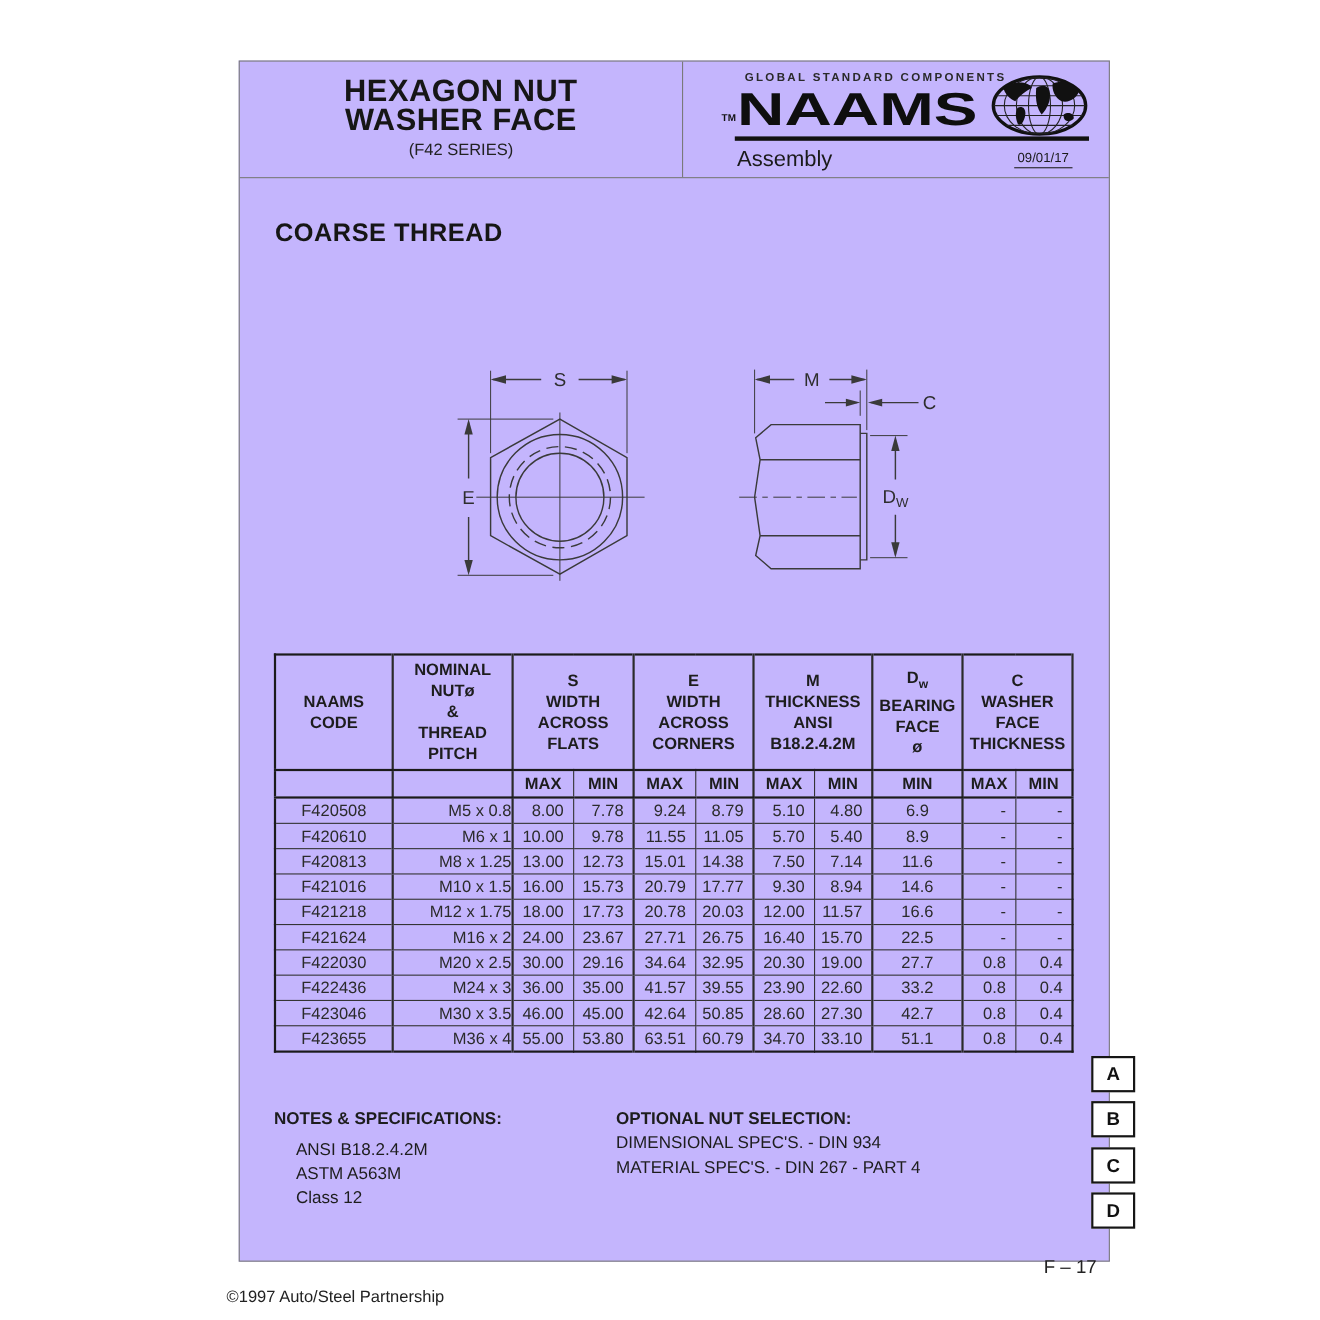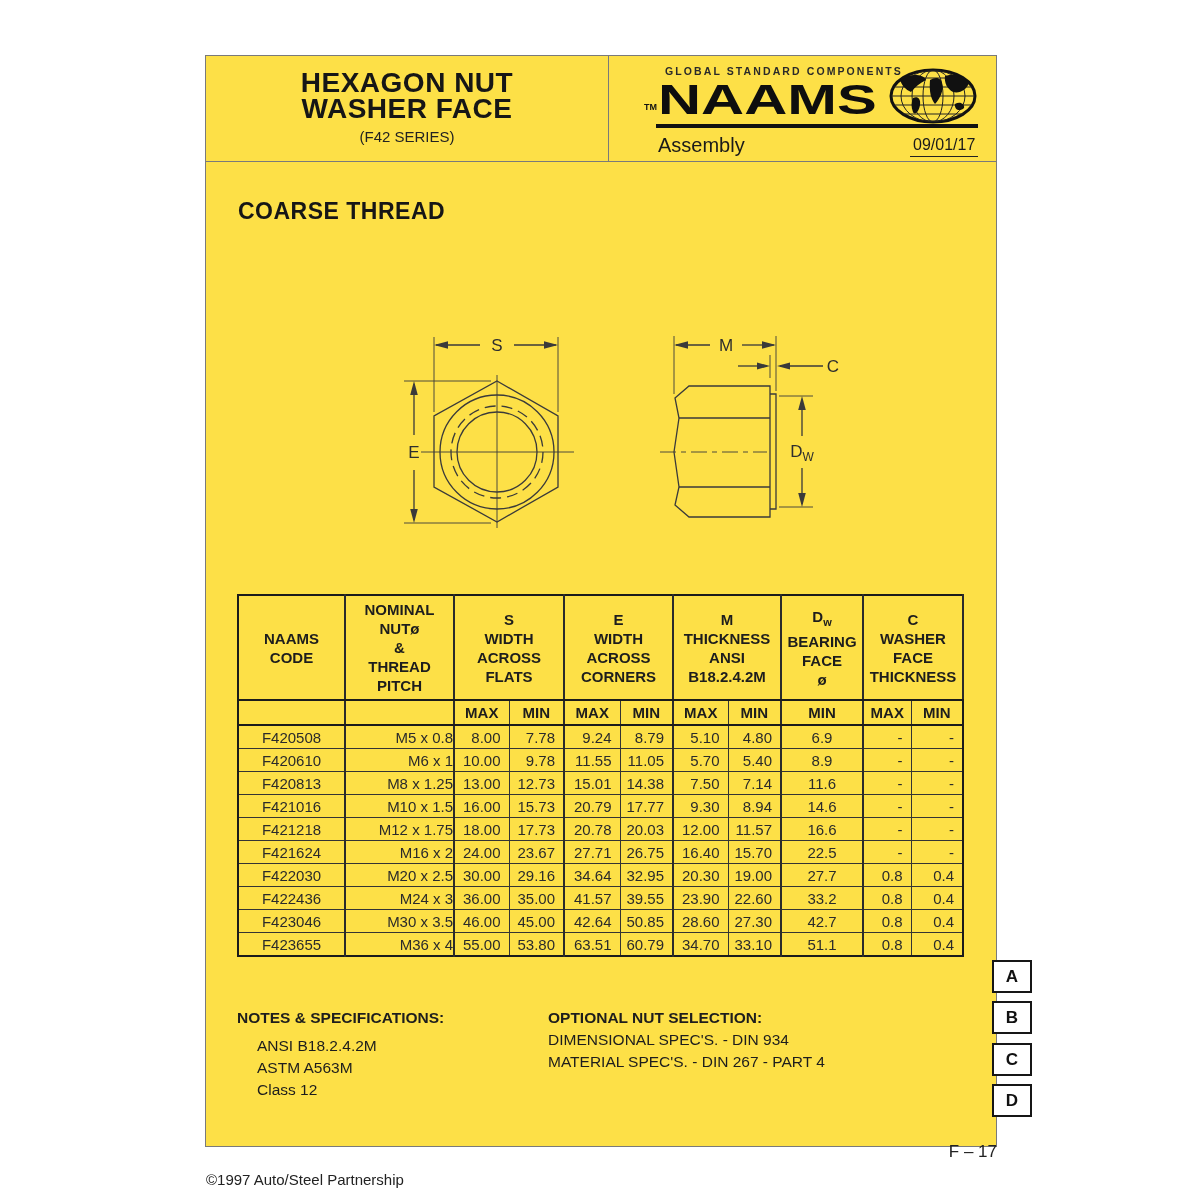--- a/index.html
+++ b/index.html
@@ -2,37 +2,37 @@
 <html><head>
 <meta charset="utf-8">
 <style>
   html,body { margin:0; padding:0; background:#ffffff; }
   .page {
     position:relative; width:1200px; height:1200px;
     background:#ffffff; overflow:hidden;
     font-family:"Liberation Sans", sans-serif; color:#1d1d1d;
   }
   .doc-frame {
-    position:absolute; left:205px; top:55px; width:790px; height:1090px;
-    border:1.5px solid #7a7a7a; background:#fde047;
+    position:absolute; left:217px; top:55px; width:790px; height:1090px;
+    border:1.5px solid #7a7a7a; background:#c4b5fd;
   }
   
   .hdr { position:absolute; left:0; top:0; width:100%; height:105px; border-bottom:1.5px solid #7a7a7a; }
   .hdr-divider { position:absolute; left:402px; top:0; width:0; height:105px; border-left:1.5px solid #7a7a7a; }
   .doc-title { position:absolute; left:0; top:14px; width:402px; text-align:center;
     font-size:28px; font-weight:bold; line-height:26px; letter-spacing:0.5px; color:#161616; }
   .series { position:absolute; left:0; top:72px; width:402px; text-align:center; font-size:15px; color:#222; }
   .tagline { position:absolute; left:459px; top:9px; font-size:10.5px; font-weight:bold; letter-spacing:2.1px; color:#2a2a2a; }
   .tm { position:absolute; left:438px; top:46px; font-size:9px; font-weight:bold; color:#111; }
   .brand-name { position:absolute; left:452px; top:24px; font-size:42px; font-weight:bold; line-height:40px;
     letter-spacing:0px; color:#0e0e0e; transform:scaleX(1.42); transform-origin:left top; }
   .globe { position:absolute; left:682px; top:11px; }
   .brand-bar { position:absolute; left:450px; top:68px; width:322px; height:4px; background:#111; }
   .assembly { position:absolute; left:452px; top:78px; font-size:20px; color:#1a1a1a; }
-  .date { position:absolute; left:704px; top:80px; font-size:16px; color:#1a1a1a;
+  .date { position:absolute; left:704px; top:80px; font-size:12px; color:#1a1a1a;
     border-bottom:1.5px solid #222; padding:0 3px 2px 3px; }
   
   .section-heading { position:absolute; left:32px; top:142px; font-size:23px; font-weight:bold; letter-spacing:0.5px; color:#161616; }
   .drawing { position:absolute; left:175px; top:268px; }
   
   .table-wrap { position:absolute; left:31px; top:538px; }
   .spec-table { border-collapse:collapse; table-layout:fixed; border:2px solid #1b1b1b;
     font-size:15px; color:#2b2b2b; }
   .spec-table th, .spec-table td { border:1px solid #343434; padding:0; overflow:hidden; }
   .spec-table th { font-weight:bold; color:#1d1d1d; text-align:center; vertical-align:middle; }

